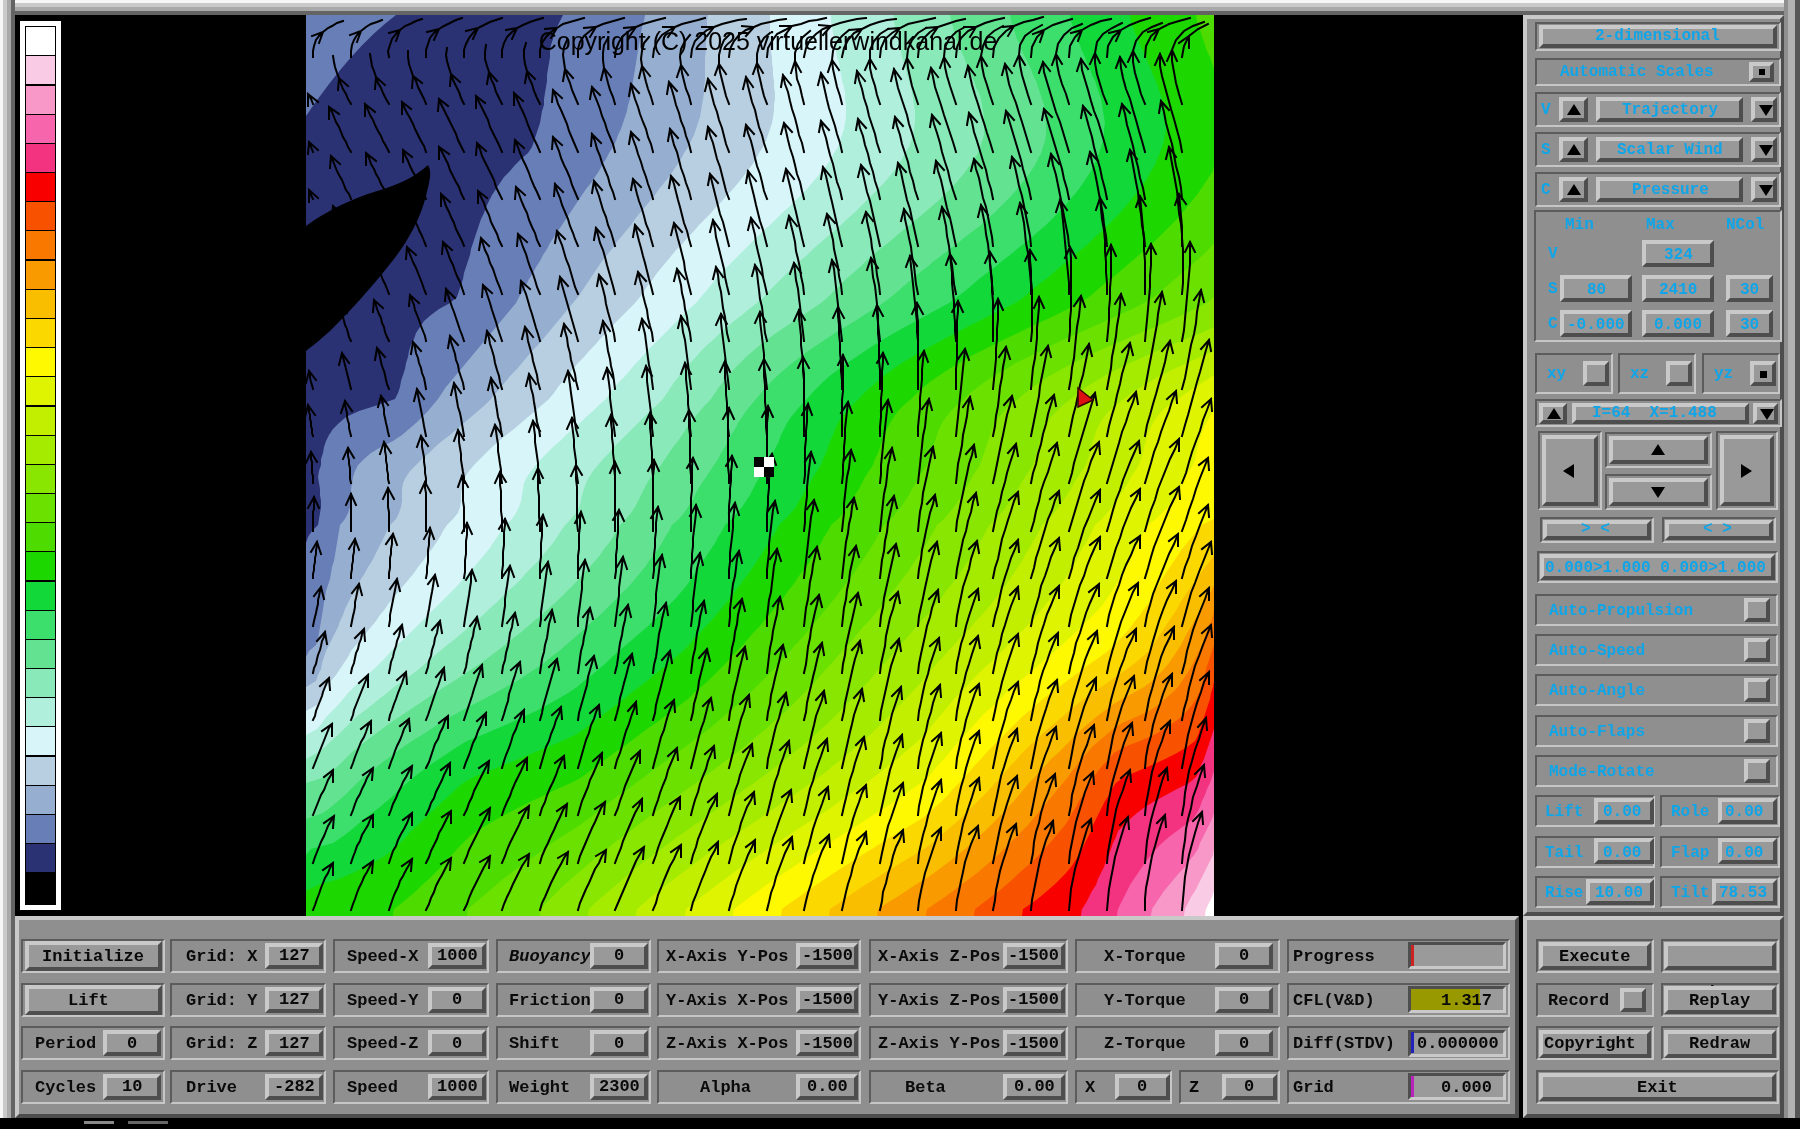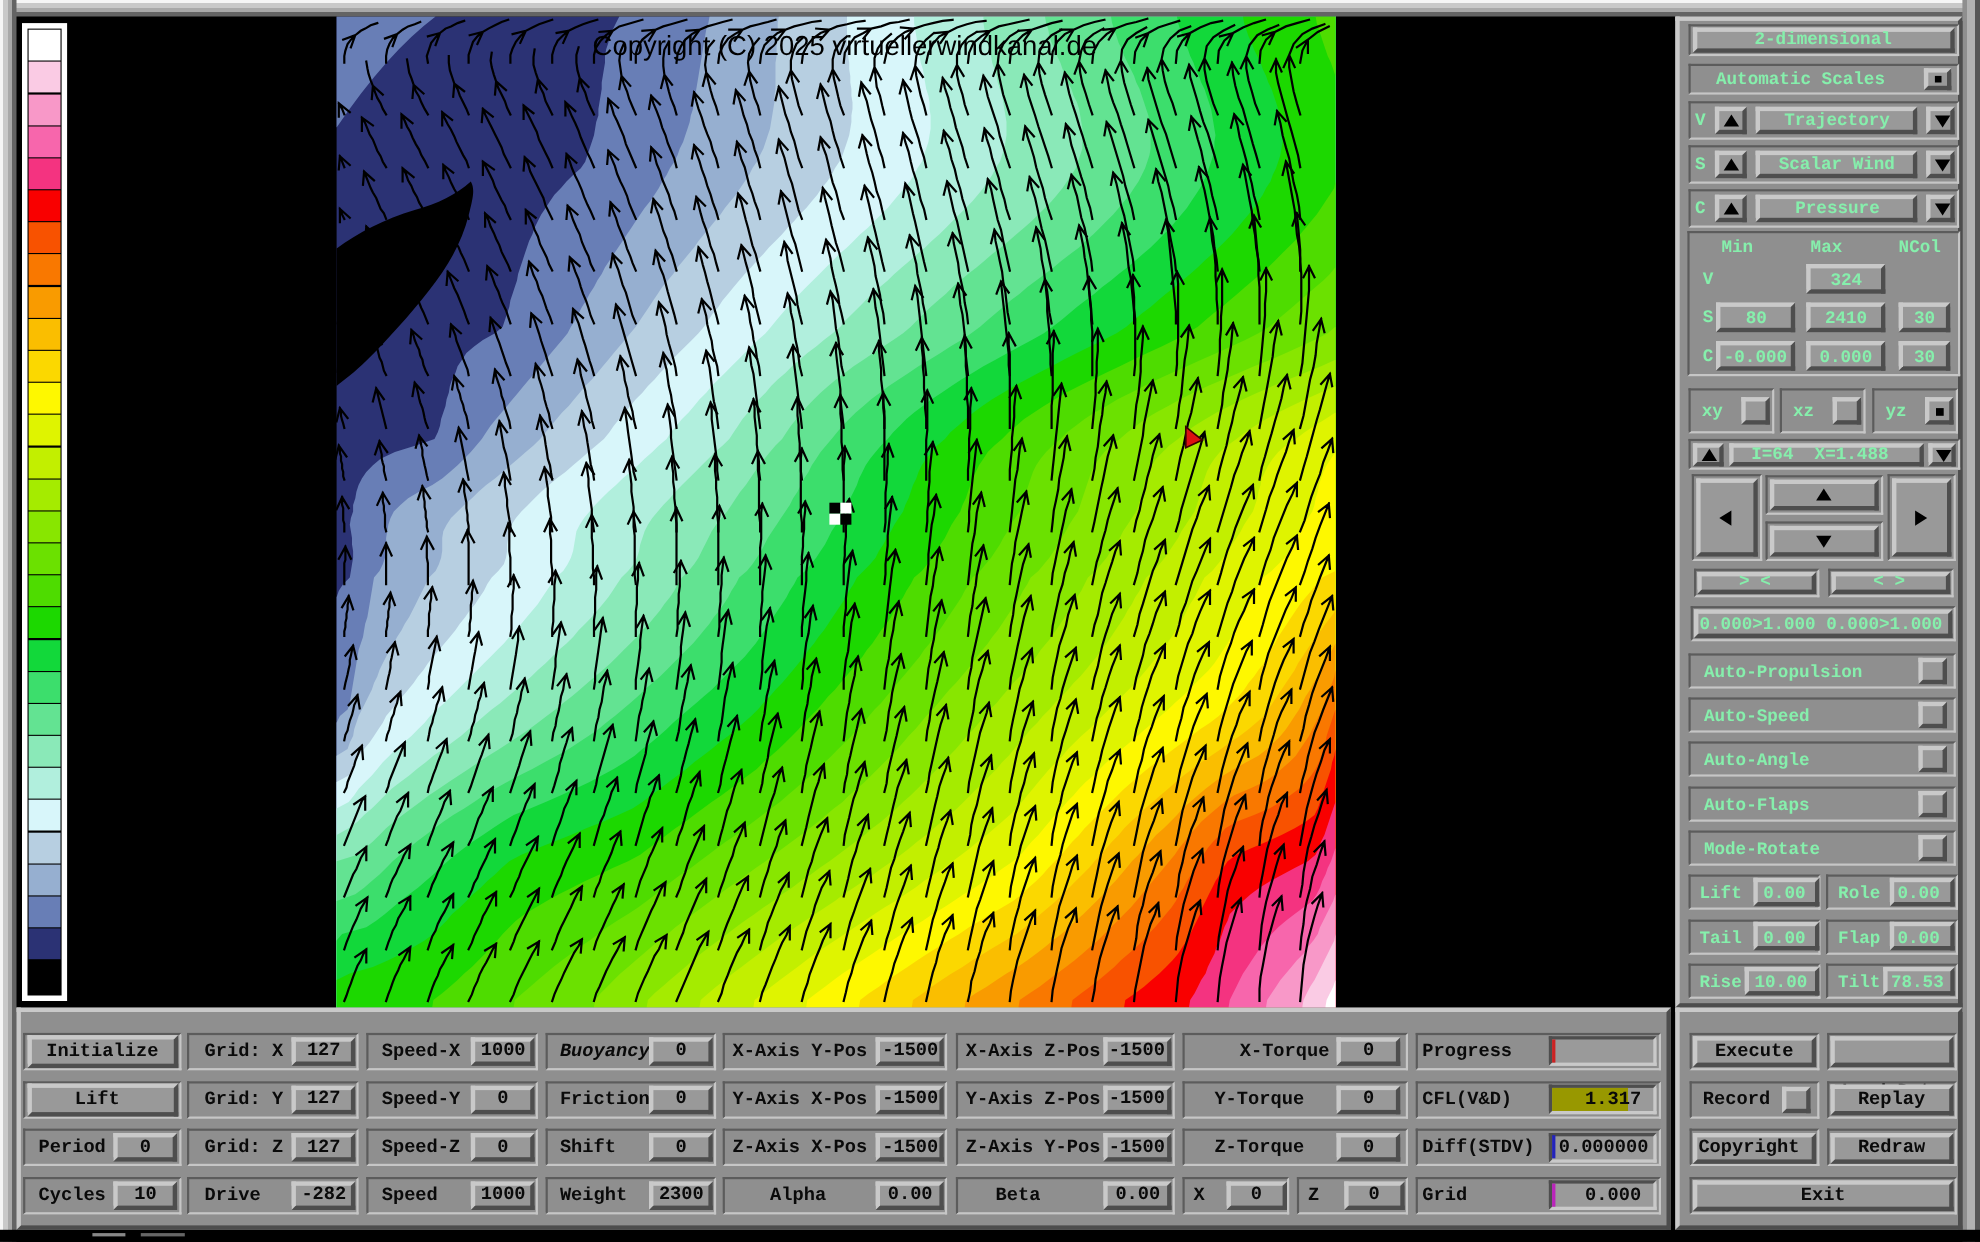--- a/index.html
+++ b/index.html
@@ -1,21 +1,21 @@
 <!DOCTYPE html>
 <html><head><meta charset="utf-8"><style>
 *{margin:0;padding:0;box-sizing:border-box}
 body{width:1800px;height:1129px;background:#000;position:relative;overflow:hidden;
 font-family:"Liberation Mono",monospace}
 .panel{position:absolute;background:#8f8f8f;border:4px solid;border-color:#c9c9c9 #4d4d4d #4d4d4d #c9c9c9}
 .r{position:absolute;background:#999;border:4px solid;border-color:#c9c9c9 #4e4e4e #4e4e4e #c9c9c9}
 .f{position:absolute;border:2px solid;border-color:#5c5c5c #c6c6c6 #c6c6c6 #5c5c5c}
 .s{position:absolute;background:#9a9a9a;border:3px solid;border-color:#4e4e4e #c9c9c9 #c9c9c9 #4e4e4e}
 .t17{position:absolute;font:bold 17px "Liberation Mono",monospace;color:#0a0a0a;white-space:pre;line-height:19px}
-.t16{position:absolute;font:bold 16px "Liberation Mono",monospace;color:#86efac;white-space:pre;line-height:18px}
+.t16{position:absolute;font:bold 16px "Liberation Mono",monospace;color:#0ea5e9;white-space:pre;line-height:18px}
 .tri{position:absolute;width:0;height:0}
 .up{border-left:7px solid transparent;border-right:7px solid transparent;border-bottom:11px solid #000}
 .dn{border-left:7px solid transparent;border-right:7px solid transparent;border-top:11px solid #000}
 .lf{border-top:7px solid transparent;border-bottom:7px solid transparent;border-right:11px solid #000}
 .rt{border-top:7px solid transparent;border-bottom:7px solid transparent;border-left:11px solid #000}
 </style></head><body>
 <svg width="1800" height="1129" viewBox="0 0 1800 1129" style="position:absolute;left:0;top:0">
     <g>
       <rect x="306" y="15" width="908" height="901" fill="#2b3274"></rect>
       <path d="M563,15 560,21 557,27 554,33 553,39 551,45 550,51 550,57 549,63 548,69 547,75 547,81 546,87 545,93 544,99 544,105 542,111 541,117 540,123 538,129 536,135 534,141 532,147 528,153 521,159 515,165 510,171 504,177 500,183 496,189 492,195 489,201 486,207 484,213 481,219 479,225 477,231 475,237 473,243 471,249 470,255 468,261 466,267 464,273 463,279 461,285 459,291 457,297 450,303 439,309 431,315 424,321 420,327 416,333 414,339 411,345 409,351 408,357 406,363 405,369 403,375 401,381 400,387 398,393 395,399 378,405 359,411 346,417 339,423 333,429 329,435 326,441 324,447 323,453 321,459 321,465 319,471 318,477 319,483 320,489 320,495 321,501 321,507 320,513 319,519 318,525 312,531 308,537 306,543 306,549 306,555 306,561 306,567 306,573 306,579 306,585 306,591 306,597 306,603 306,609 306,615 306,621 306,627 306,633 306,639 306,645 306,651 306,657 306,663 306,669 306,675 306,681 306,687 306,693 306,699 306,705 306,711 306,717 306,723 306,729 306,735 306,741 306,747 306,753 306,759 306,765 306,771 306,777 306,783 306,789 306,795 306,801 306,807 306,813 306,819 306,825 306,831 306,837 306,843 306,849 306,855 306,861 306,867 306,873 306,879 306,885 306,891 306,897 306,903 306,909 306,915 306,916 L1214,916 1214,15 Z" fill="#687eb6"></path>
@@ -772,21 +772,21 @@
 <div class="t17" style="left:1008px;top:990px;">-1500</div>
 <div class="f" style="left:869px;top:1026px;width:199px;height:34px;"></div>
 <div class="t17" style="left:878px;top:1034px;">Z-Axis Y-Pos</div>
 <div class="r" style="left:1003px;top:1030px;width:62px;height:26px;"></div>
 <div class="t17" style="left:1008px;top:1034px;">-1500</div>
 <div class="f" style="left:869px;top:1070px;width:199px;height:34px;"></div>
 <div class="t17" style="left:905px;top:1078px;">Beta</div>
 <div class="r" style="left:1003px;top:1074px;width:62px;height:26px;"></div>
 <div class="t17" style="left:1014px;top:1077px;">0.00</div>
 <div class="f" style="left:1075px;top:939px;width:205px;height:34px;"></div>
-<div class="t17" style="left:1127px;top:947px;">X-Torque</div>
+<div class="t17" style="left:1104px;top:947px;">X-Torque</div>
 <div class="r" style="left:1215px;top:943px;width:58px;height:26px;"></div>
 <div class="t17" style="left:1239px;top:946px;">0</div>
 <div class="f" style="left:1075px;top:983px;width:205px;height:34px;"></div>
 <div class="t17" style="left:1104px;top:991px;">Y-Torque</div>
 <div class="r" style="left:1215px;top:987px;width:58px;height:26px;"></div>
 <div class="t17" style="left:1239px;top:990px;">0</div>
 <div class="f" style="left:1075px;top:1026px;width:205px;height:34px;"></div>
 <div class="t17" style="left:1104px;top:1034px;">Z-Torque</div>
 <div class="r" style="left:1215px;top:1030px;width:58px;height:26px;"></div>
 <div class="t17" style="left:1239px;top:1034px;">0</div>

